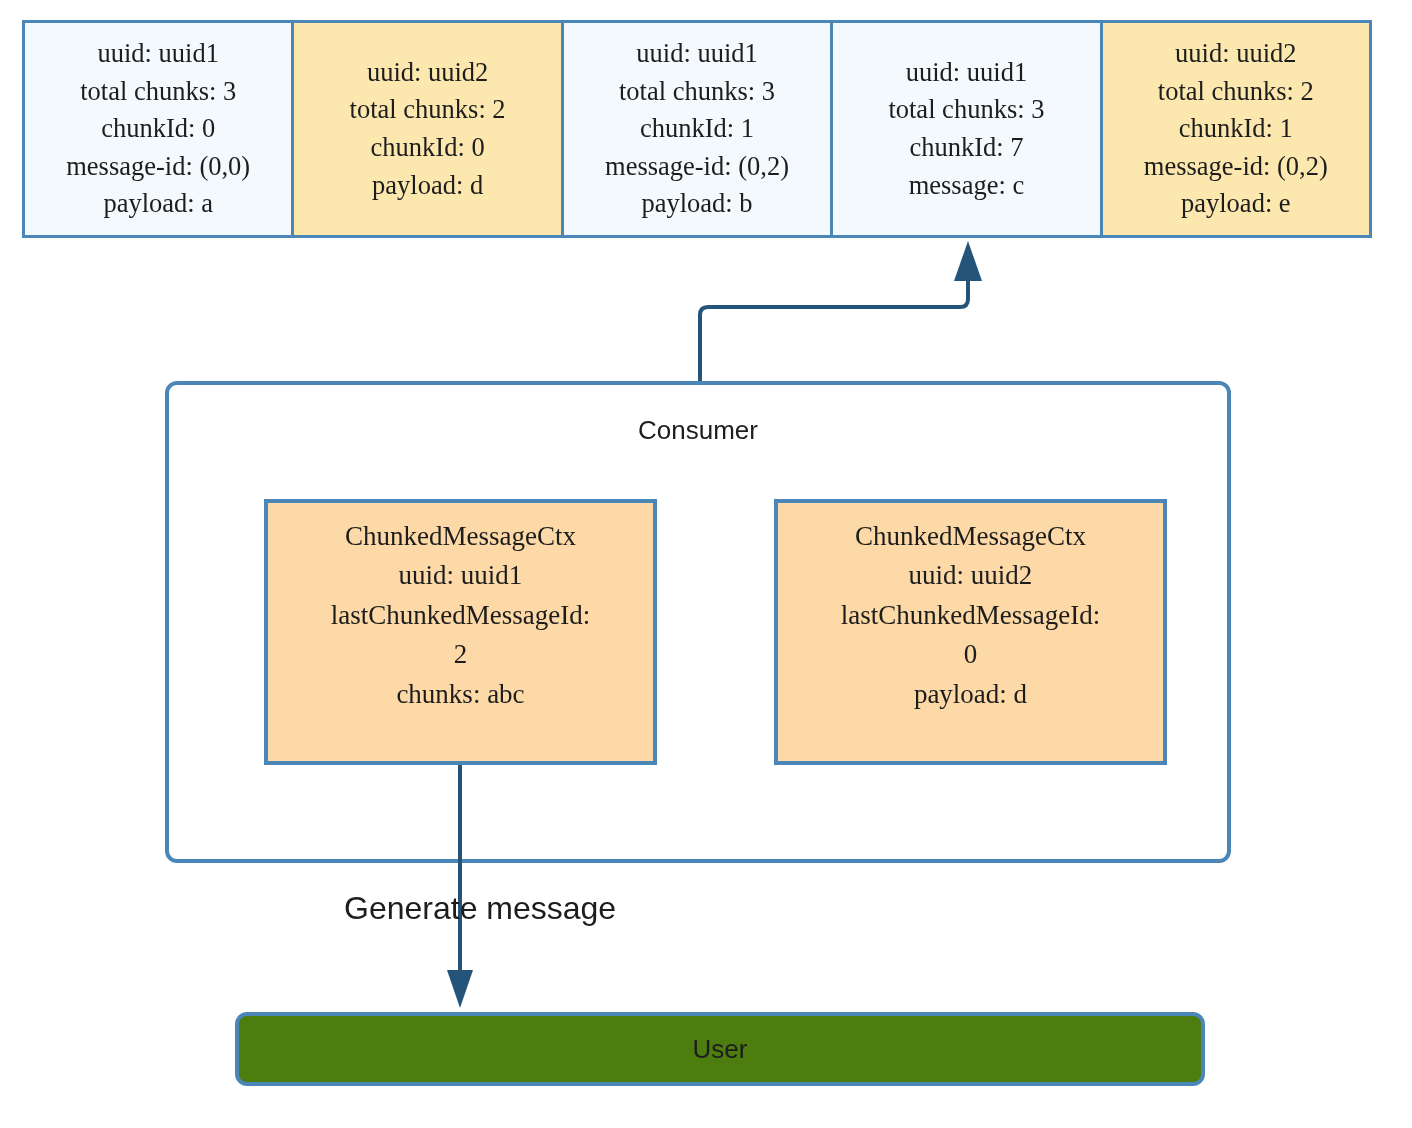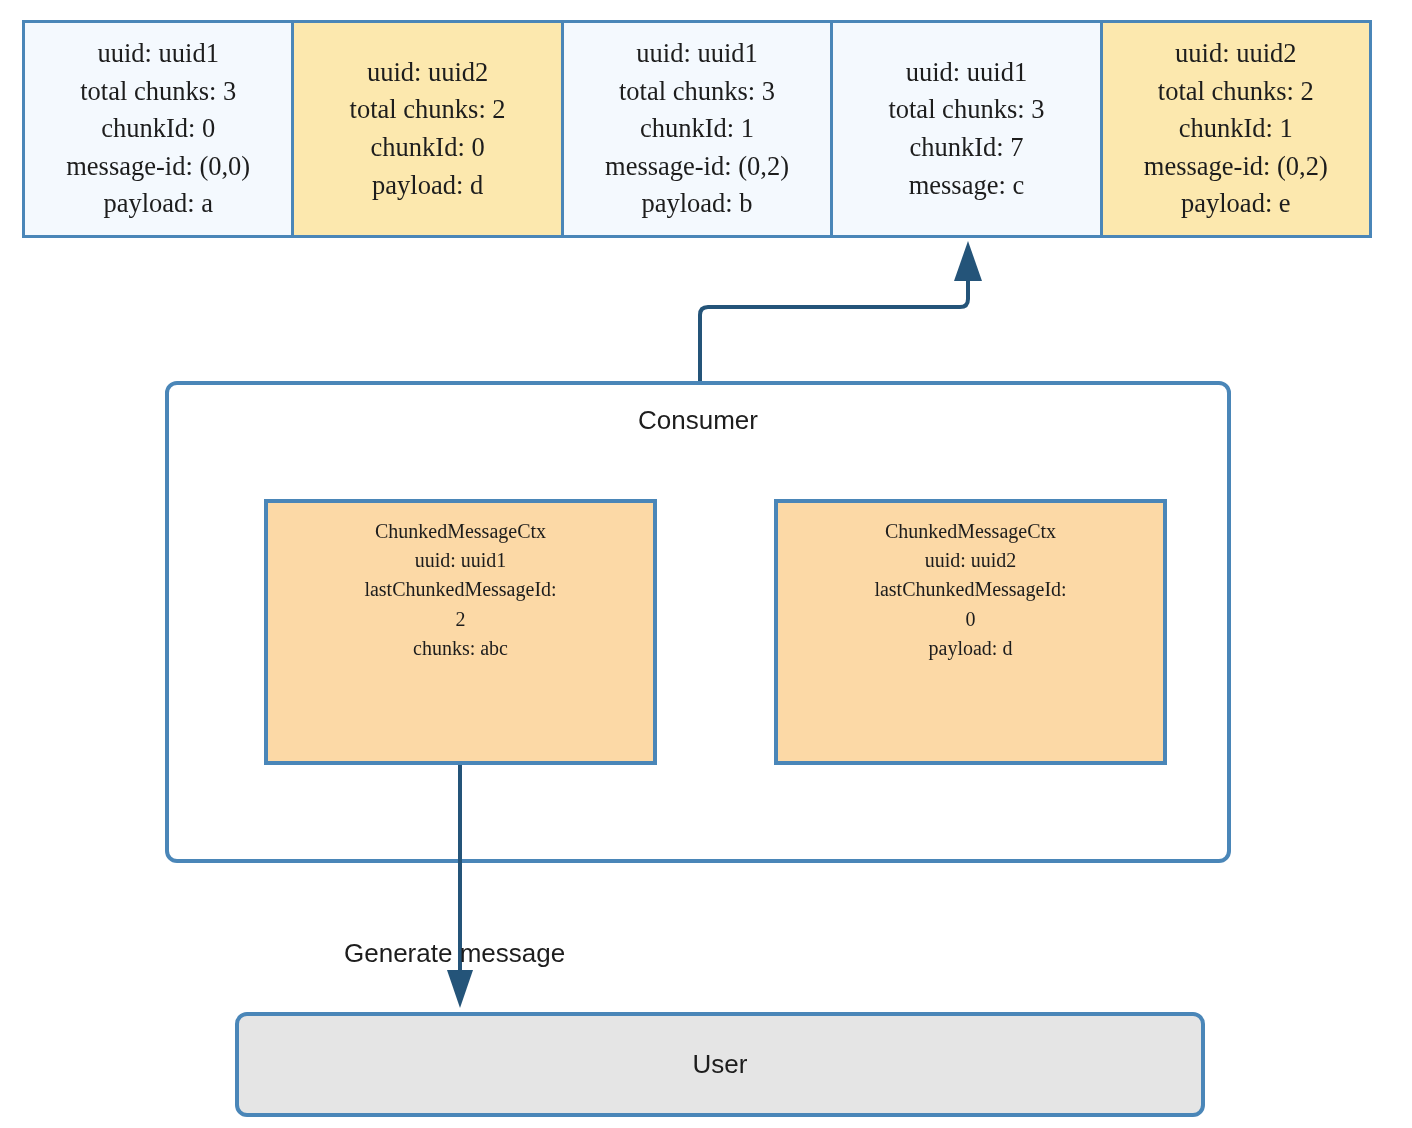--- a/index.html
+++ b/index.html
@@ -54,59 +54,59 @@
     width: 1066px;
     height: 482px;
     box-sizing: border-box;
     border: 4px solid #4a86b8;
     border-radius: 12px;
     background: #ffffff;
   }
   #consumer-label {
     position: absolute;
     left: 0;
-    top: 20px;
+    top: 30px;
     width: 100%;
     text-align: center;
     font-family: "Liberation Sans", "DejaVu Sans", sans-serif;
     font-size: 26px;
     color: #1d1d1d;
   }
 
   
   .ctx-box {
     position: absolute;
     width: 393px;
     height: 266px;
     box-sizing: border-box;
     border: 4px solid #4a86b8;
     background: #fcd9a6;
     display: flex;
     flex-direction: column;
     align-items: center;
     padding-top: 14px;
-    font-size: 20px;
+    font-size: 27px;
     line-height: 1.46;
     text-align: center;
   }
   #ctx-box-1 { left: 264px; top: 499px; }
   #ctx-box-2 { left: 774px; top: 499px; }
   .ctx-line { white-space: nowrap; }
 
   
   #user-box {
     position: absolute;
     left: 235px;
     top: 1012px;
     width: 970px;
-    height: 105px;
+    height: 74px;
     box-sizing: border-box;
     border: 4px solid #4a86b8;
     border-radius: 12px;
-    background: #e5e5e5;
+    background: #4d7c0f;
     display: flex;
     align-items: center;
     justify-content: center;
   }
   #user-label {
     font-family: "Liberation Sans", "DejaVu Sans", sans-serif;
     font-size: 26px;
     color: #1d1d1d;
   }
 
@@ -117,24 +117,23 @@
     top: 0;
     width: 1412px;
     height: 1128px;
     pointer-events: none;
   }
   #generate-message-label {
     position: absolute;
     left: 344px;
     top: 890px;
     font-family: "Liberation Sans", "DejaVu Sans", sans-serif;
-    font-size: 26px;
+    font-size: 32px;
     color: #1d1d1d;
     white-space: nowrap;
-    margin-top: 48px;
   }
 </style>
 </head>
 <body>
 
 <div id="chunk-table">
   <div class="chunk-cell fill-blue">
     <span class="chunk-line">uuid: uuid1</span>
     <span class="chunk-line">total chunks: 3</span>
     <span class="chunk-line">chunkId: 0</span>

